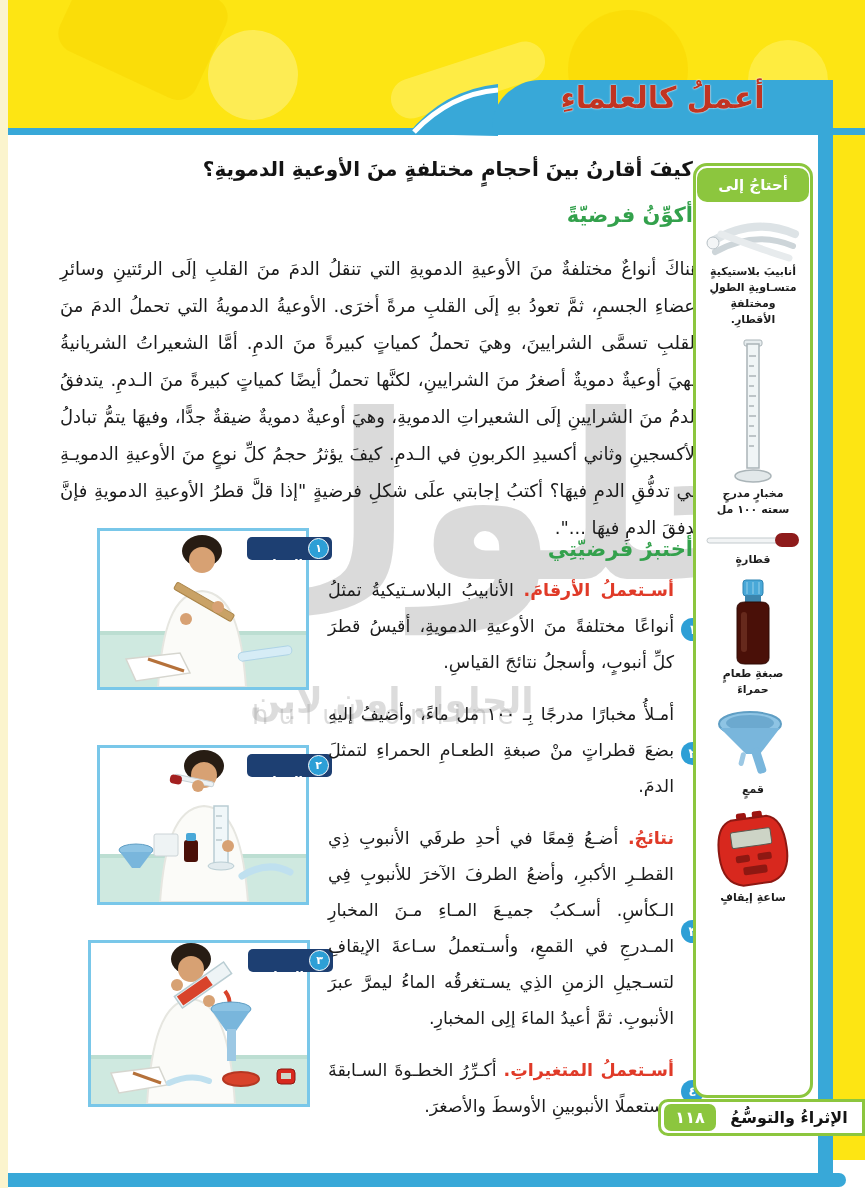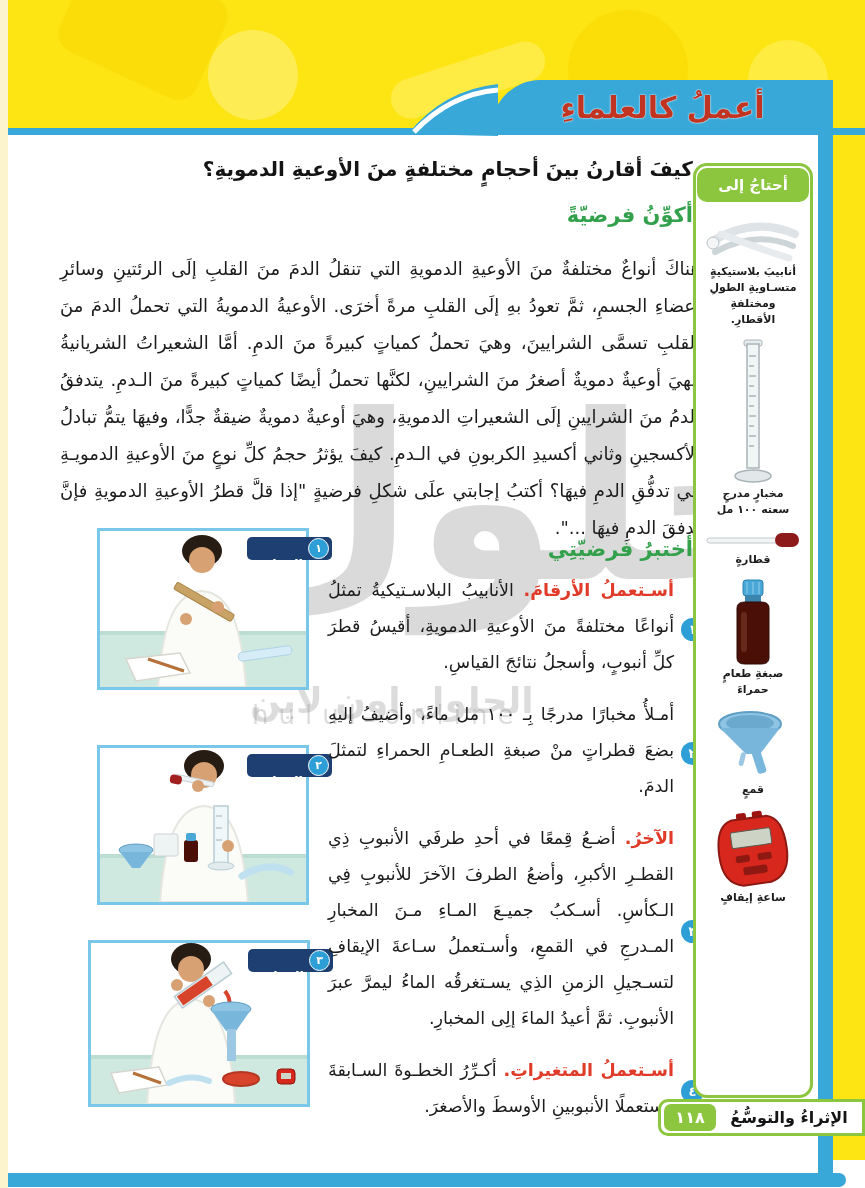--- a/index.html
+++ b/index.html
@@ -15,21 +15,21 @@
   .blob.b3 { left:60px; top:-30px; width:150px; height:110px; transform:rotate(25deg); border-radius:20px; background:rgba(248,213,0,0.5); }
   .blob.b4 { left:380px; top:60px; width:160px; height:40px; transform:rotate(-18deg); border-radius:20px; background:rgba(255,244,120,0.5); }
   .blob.b5 { left:740px; top:40px; width:80px; height:80px; background:rgba(255,244,120,0.45); }
   .top-rule { position:absolute; left:8px; top:128px; width:857px; height:7px; background:#38a8d8; }
   .right-yellow { position:absolute; left:833px; top:135px; width:32px; height:1025px; background:#fde513; }
   .right-border { position:absolute; left:818px; top:130px; width:15px; height:1046px; background:#38a8d8; }
   .bottom-bar { position:absolute; left:8px; top:1173px; width:838px; height:14px; background:#38a8d8; border-radius:0 7px 7px 0; }
 
   
   .banner { position:absolute; left:492px; top:80px; width:341px; height:55px; background:#38a8d8;
-            border-radius:48px 0 0 4px; display:flex; align-items:center; justify-content:center; z-index:4; }
+            border-radius:48px 0 0 4px; display:flex; justify-content:center; z-index:4; }
   .banner-title { color:#c13422; font-size:30px; font-weight:bold; direction:rtl;
                   text-shadow:0 0 2px rgba(255,255,255,0.9), 0 0 1px #ffffff; }
   .banner-swoosh { position:absolute; left:408px; top:84px; z-index:4; }
 
   
   .q-title { position:absolute; right:172px; top:157px; width:560px; direction:rtl; text-align:right;
              font-size:20px; font-weight:bold; color:#141414; z-index:3; }
   .h-green { position:absolute; direction:rtl; text-align:right; color:#33a14c; font-size:21px; font-weight:bold; z-index:3; }
   .h-green.h1 { right:172px; top:203px; }
   .h-green.h2 { right:172px; top:537px; }
@@ -117,21 +117,21 @@
     <div class="step">
       <span class="step-circle">١</span>
       <span class="step-body"><span class="step-lead">أسـتعملُ الأرقامَ.</span> <span>الأنابيبُ البلاسـتيكيةُ تمثلُ أنواعًا مختلفةً منَ الأوعيةِ الدمويةِ، أقيسُ قطرَ كلِّ أنبوبٍ، وأسجلُ نتائجَ القياسِ.</span></span>
     </div>
     <div class="step">
       <span class="step-circle">٢</span>
       <span class="step-body"><span class="step-lead"></span><span>أمـلأُ مخبارًا مدرجًا بِـ ١٠٠ مل ماءً، وأضيفُ إليهِ بضعَ قطراتٍ منْ صبغةِ الطعـامِ الحمراءِ لتمثلَ الدمَ.</span></span>
     </div>
     <div class="step">
       <span class="step-circle">٣</span>
-      <span class="step-body"><span class="step-lead">الآخرُ.</span> <span>أضـعُ قِمعًا في أحدِ طرفَي الأنبوبِ ذِي القطـرِ الأكبرِ، وأضعُ الطرفَ الآخرَ للأنبوبِ فِي الـكأسِ. أسـكبُ جميـعَ المـاءِ مـنَ المخبارِ المـدرجِ في القمعِ، وأسـتعملُ سـاعةَ الإيقافِ لتسـجيلِ الزمنِ الذِي يسـتغرقُه الماءُ ليمرَّ عبرَ الأنبوبِ. ثمَّ أعيدُ الماءَ إلِى المخبارِ.</span></span>
+      <span class="step-body"><span class="step-lead">نتائجُ.</span> <span>أضـعُ قِمعًا في أحدِ طرفَي الأنبوبِ ذِي القطـرِ الأكبرِ، وأضعُ الطرفَ الآخرَ للأنبوبِ فِي الـكأسِ. أسـكبُ جميـعَ المـاءِ مـنَ المخبارِ المـدرجِ في القمعِ، وأسـتعملُ سـاعةَ الإيقافِ لتسـجيلِ الزمنِ الذِي يسـتغرقُه الماءُ ليمرَّ عبرَ الأنبوبِ. ثمَّ أعيدُ الماءَ إلِى المخبارِ.</span></span>
     </div>
     <div class="step">
       <span class="step-circle">٤</span>
       <span class="step-body"><span class="step-lead">أسـتعملُ المتغيراتِ.</span> <span>أكـرِّرُ الخطـوةَ السـابقةَ مستعملًا الأنبوبينِ الأوسطَ والأصغرَ.</span></span>
     </div>
   </div>
 
   <div class="photo p1">
     <svg viewBox="0 0 206 156">
       <rect x="0" y="100" width="206" height="56" fill="#cfe9e0"></rect>

